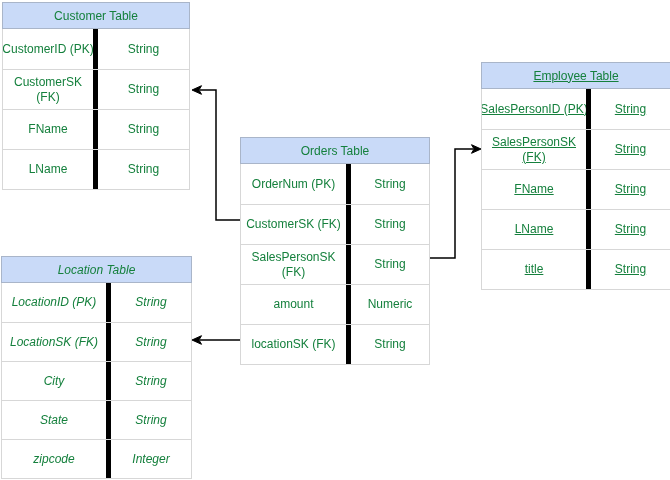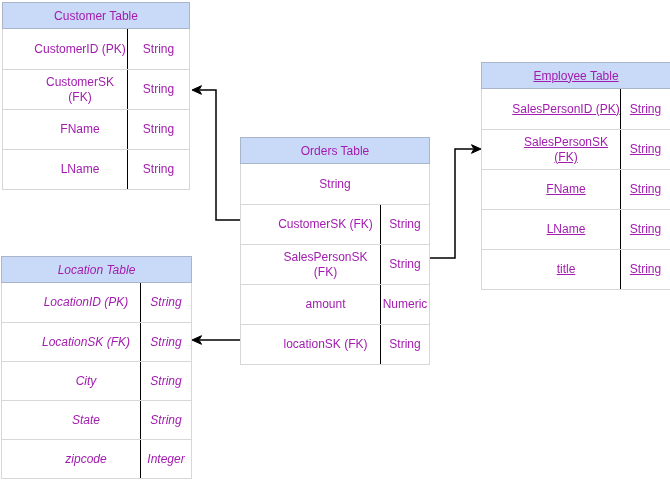--- a/index.html
+++ b/index.html
@@ -6,21 +6,21 @@
   html, body { margin: 0; padding: 0; }
   body { font-family: "Liberation Sans", sans-serif; }
 
   .canvas {
     position: relative;
     width: 670px;
     height: 480px;
     background: #ffffff;
     overflow: hidden;
     font-size: 12px;
-    color: #a21caf;
+    color: #15803d;
   }
 
   .etable { position: absolute; }
 
   .thead {
     height: 27px;
     background: #c9daf8;
     border: 1px solid #a9b5c9;
     display: flex;
     align-items: center;
@@ -38,21 +38,21 @@
 
   .cf, .ct {
     display: flex;
     align-items: center;
     justify-content: center;
     text-align: center;
     white-space: pre;
     line-height: 1.25;
     overflow: hidden;
   }
-  .cf { width: var(--c1); border-right: 1px solid #000000; margin-left: 30px; }
+  .cf { width: var(--c1); border-right: 5px solid #000000; }
   .ct { flex: 1; }
 
   .t-customer { left: 2px;   top: 2px;   width: 188px; --c1: 95px;  --rh: 40px; }
   .t-orders   { left: 240px; top: 137px; width: 190px; --c1: 110px; --rh: 40px; }
   .t-employee { left: 481px; top: 62px;  width: 190px; text-decoration: underline; --c1: 109px; --rh: 40px; }
   .t-location { left: 1px;   top: 256px; width: 191px; font-style: italic; --c1: 109px; --rh: 39px; }
 
   .overlay {
     position: absolute;
     left: 0; top: 0;
@@ -98,20 +98,21 @@
       </div>
     </div>
   </div>
 
   <div class="etable t-orders">
     <div class="thead">
       <span>Orders Table</span>
     </div>
     <div class="tbody">
       <div class="row">
+        <div class="cf">OrderNum (PK)</div>
         <div class="ct">String</div>
       </div>
       <div class="row">
         <div class="cf">CustomerSK (FK)</div>
         <div class="ct">String</div>
       </div>
       <div class="row">
         <div class="cf">SalesPersonSK
 (FK)</div>
         <div class="ct">String</div>

